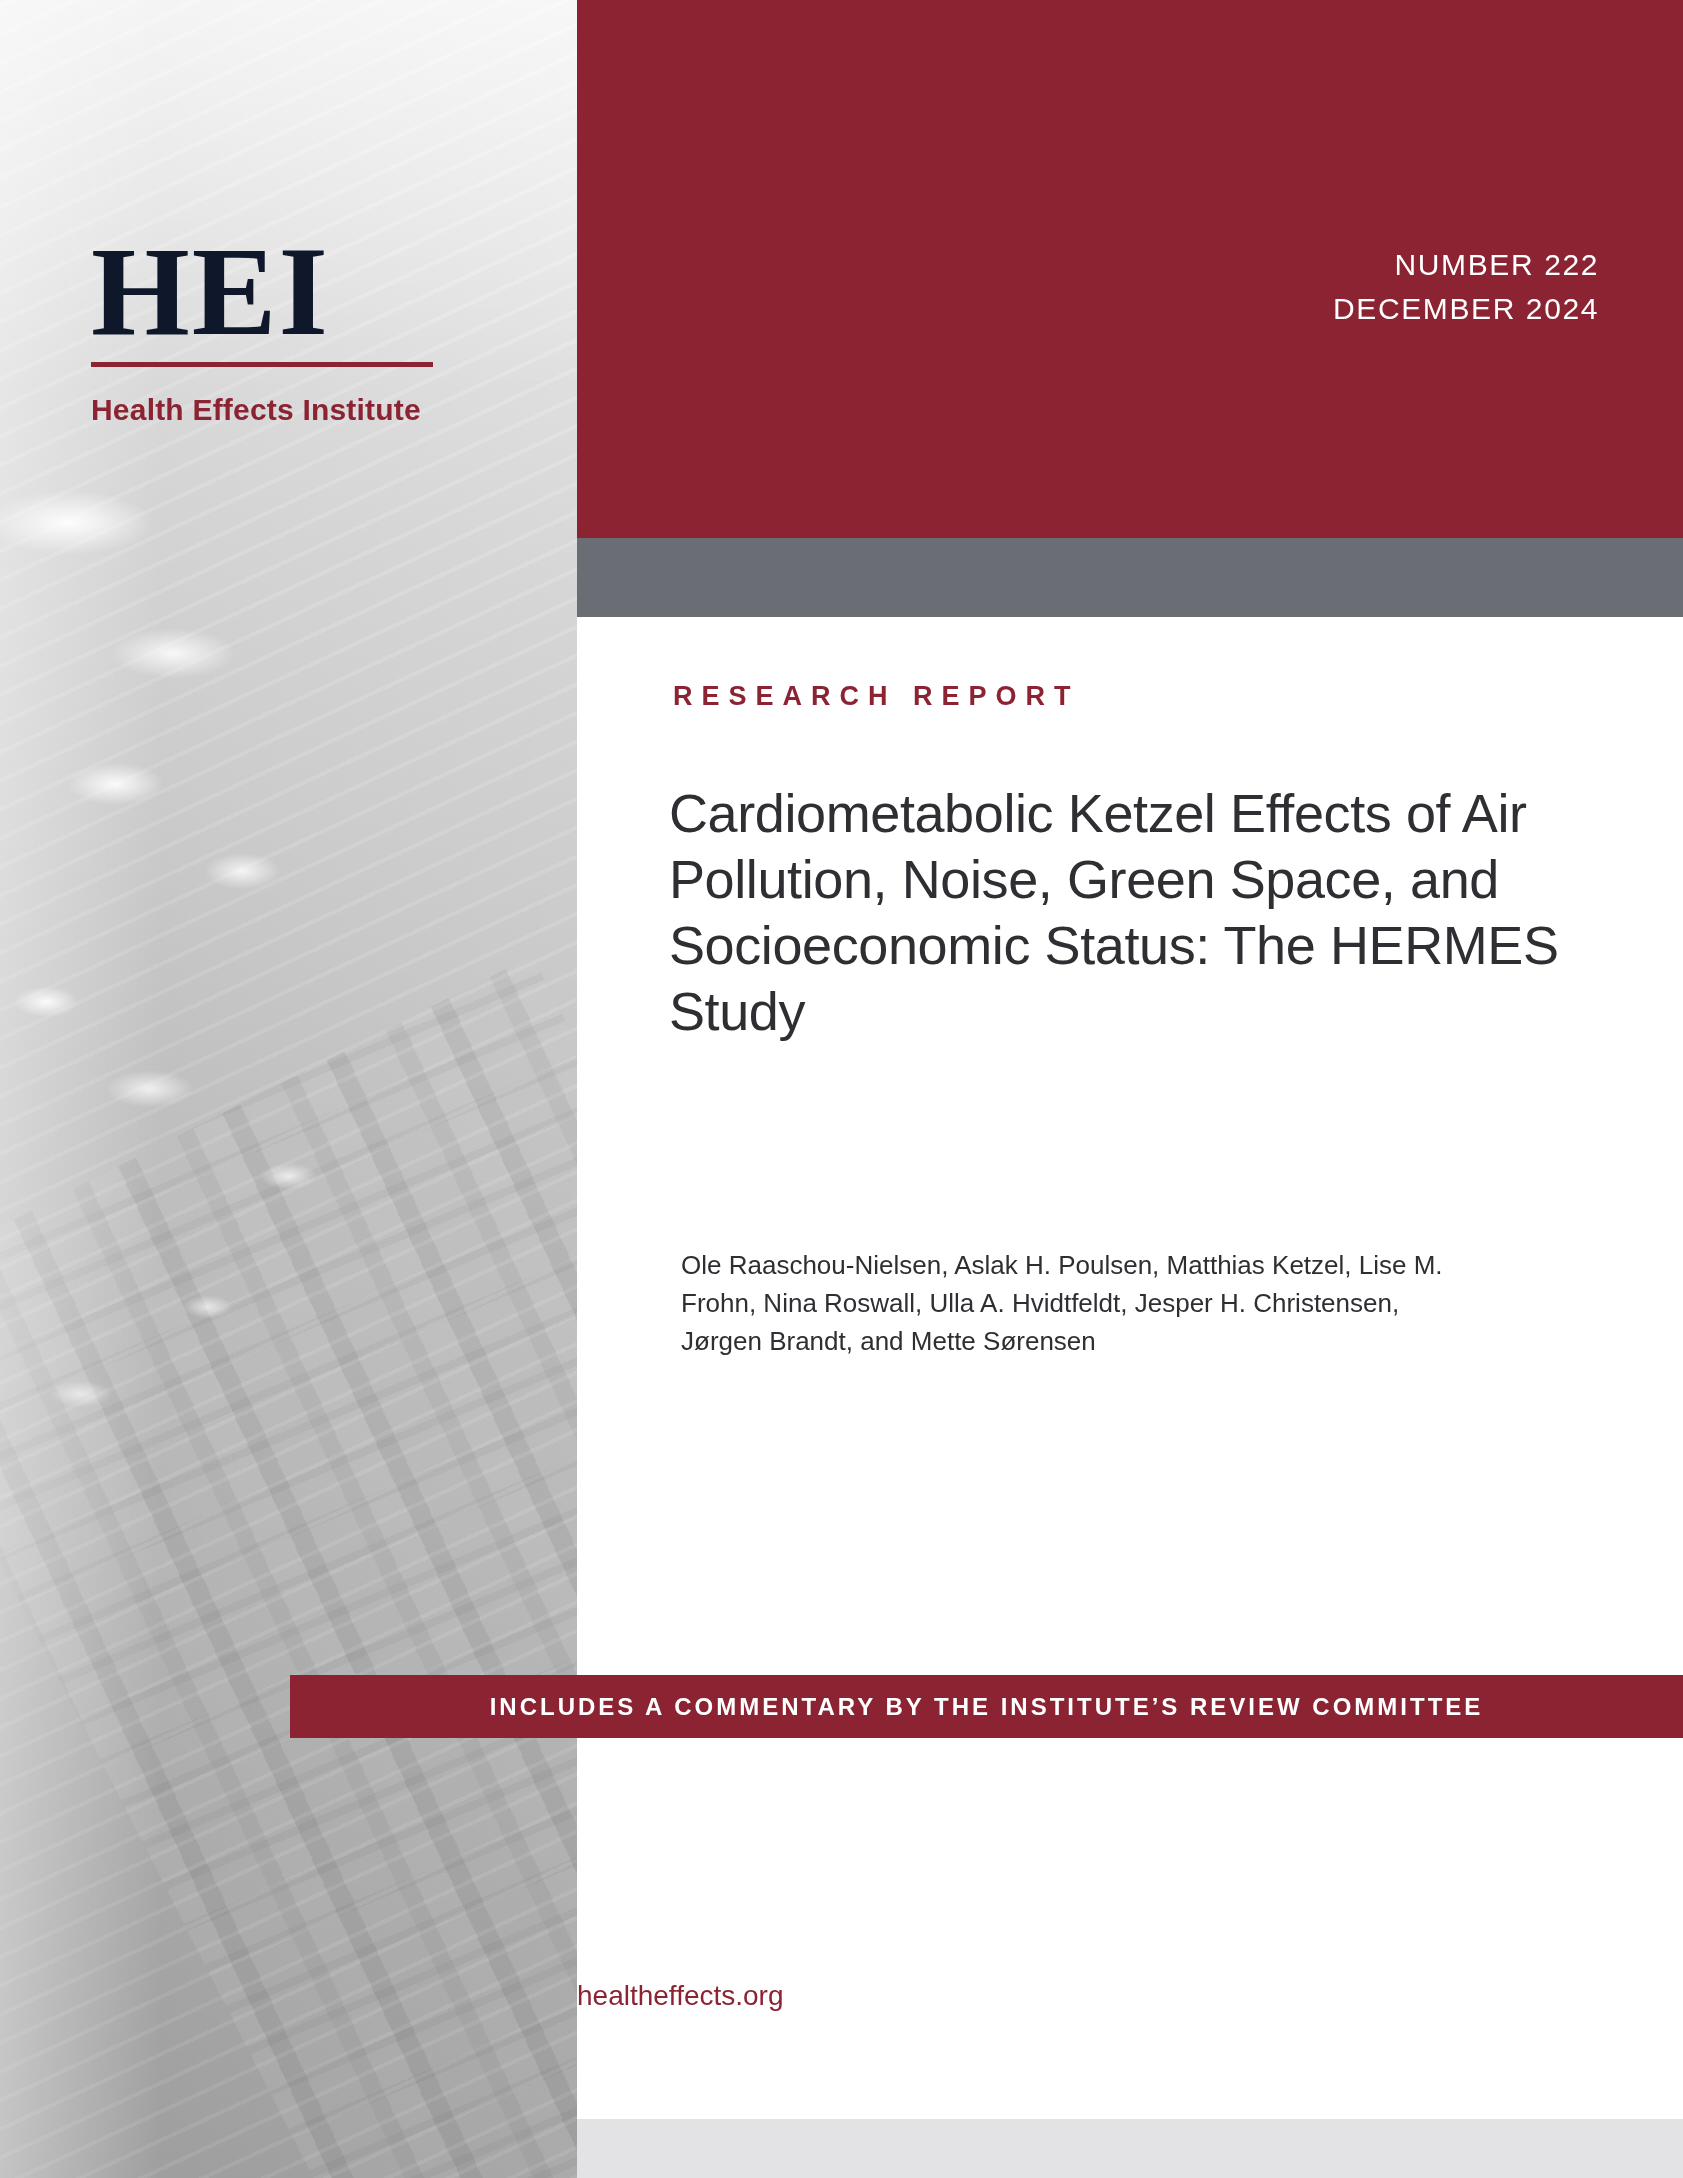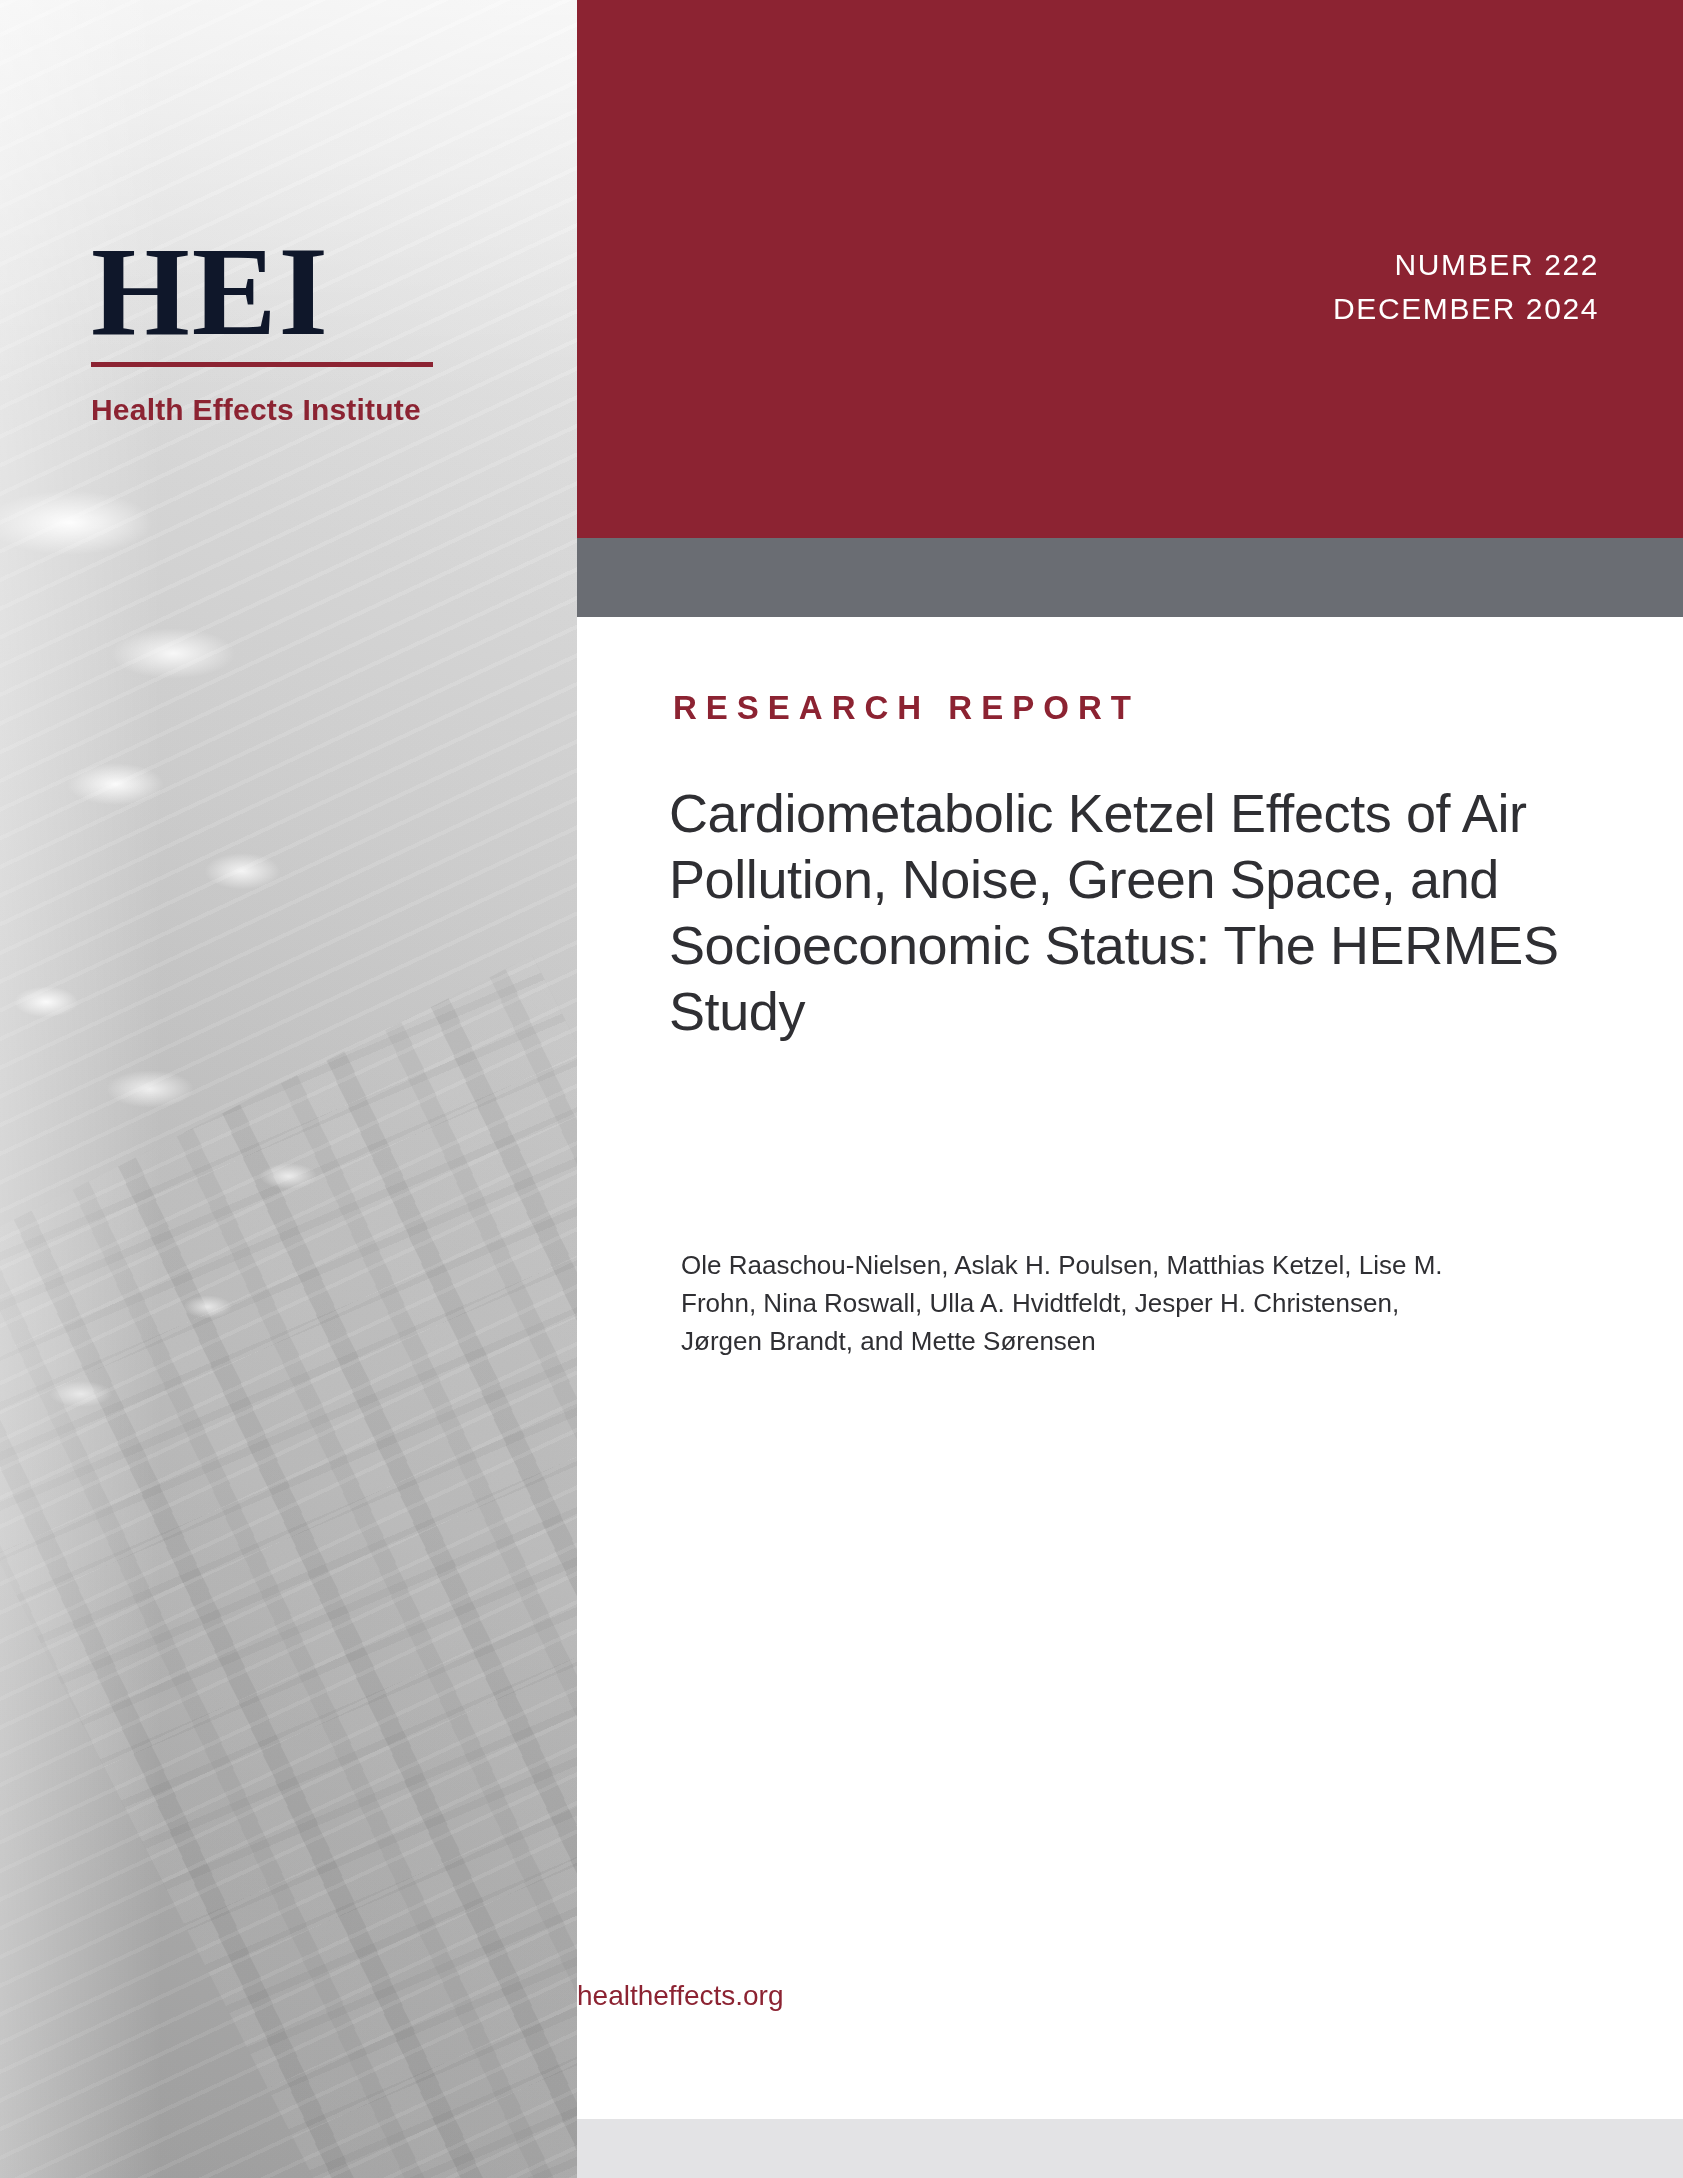--- a/index.html
+++ b/index.html
@@ -167,25 +167,24 @@
     left: 577px;
     top: 617px;
     width: 1106px;
     height: 1561px;
     background: #ffffff;
   }
   .kicker {
     position: absolute;
     left: 96px;
     top: 64px;
-    font-size: 33px;
+    font-size: 27px;
     font-weight: 700;
     letter-spacing: 9px;
     color: #8c2332;
-    margin-top: 8px;
   }
   .title {
     position: absolute;
     left: 92px;
     top: 163px;
     width: 931px;
     font-size: 54px;
     line-height: 66px;
     color: #2f2f33;
     font-weight: 400;
@@ -269,19 +268,22 @@
     <div class="logo-rule"></div>
     <div class="logo-sub">Health Effects Institute</div>
   </div>
 
   <div class="content">
     <div class="kicker">RESEARCH REPORT</div>
     <div class="title">Cardiometabolic Ketzel Effects of Air Pollution, Noise, Green Space, and Socioeconomic Status: The HERMES Study</div>
     <div class="authors">Ole Raaschou-Nielsen, Aslak H. Poulsen, Matthias Ketzel, Lise M. Frohn, Nina Roswall, Ulla A. Hvidtfeldt, Jesper H. Christensen, Jørgen Brandt, and Mette Sørensen</div>
   </div>
 
+  <div class="commentary">
+    <span class="commentary-text">INCLUDES A COMMENTARY BY THE INSTITUTE’S REVIEW COMMITTEE</span>
+  </div>
 
   <div class="url">healtheffects.org</div>
 
   <div class="bottom-strip"></div>
 
 </div>
 
 
 </body></html>

